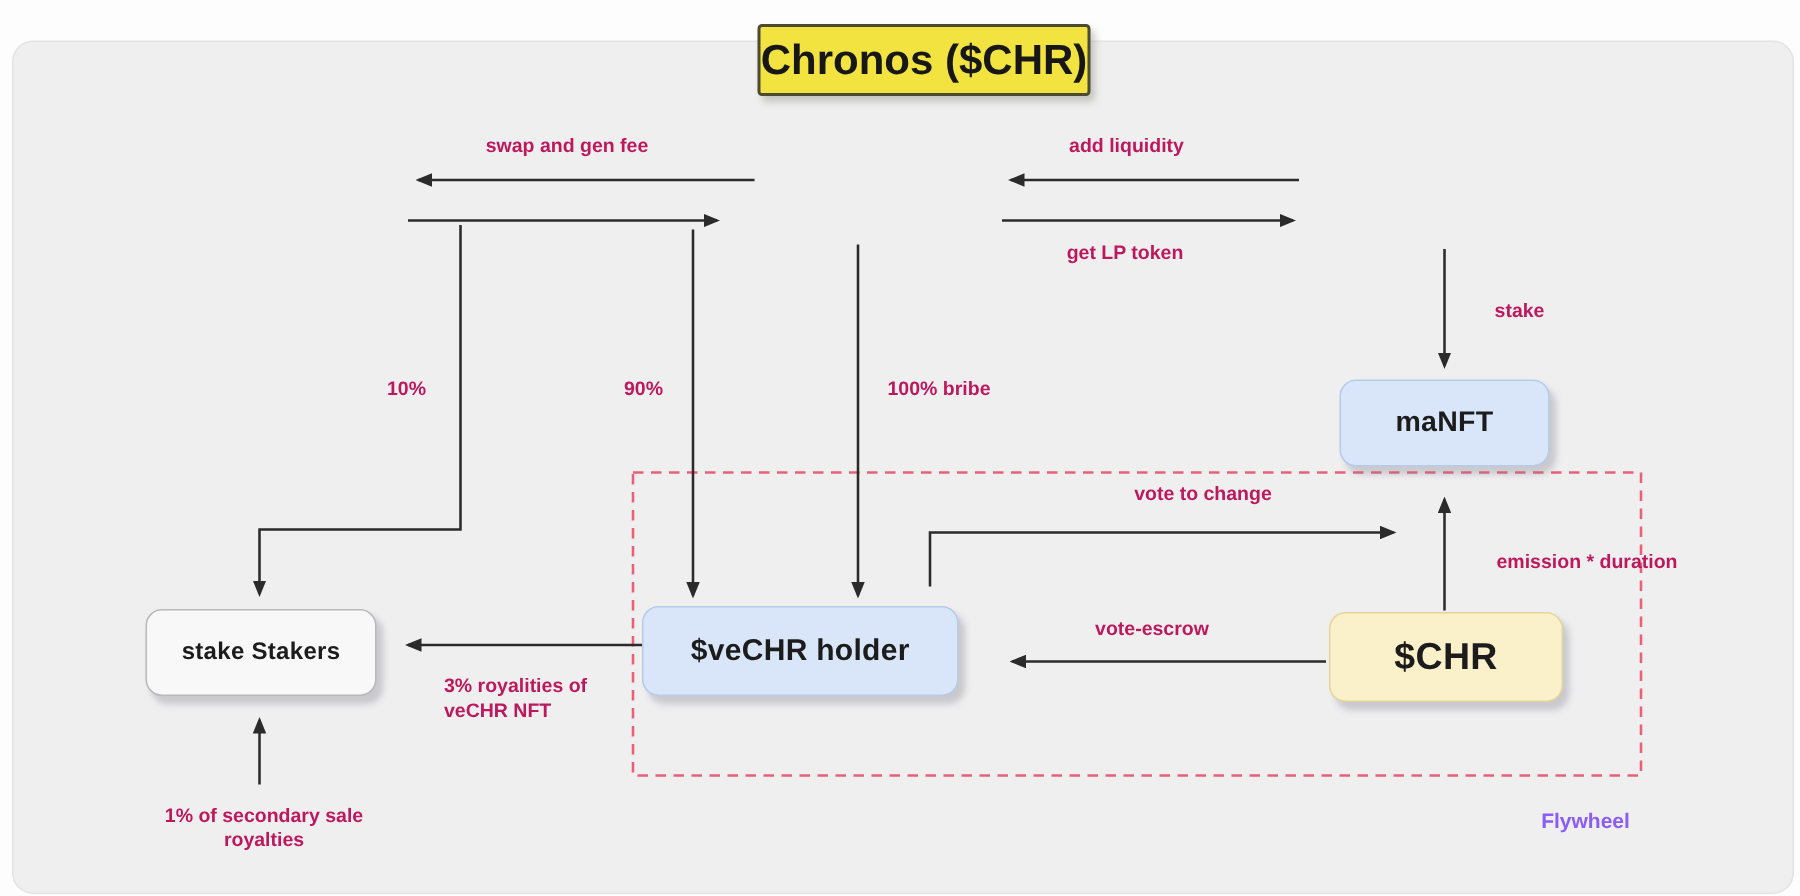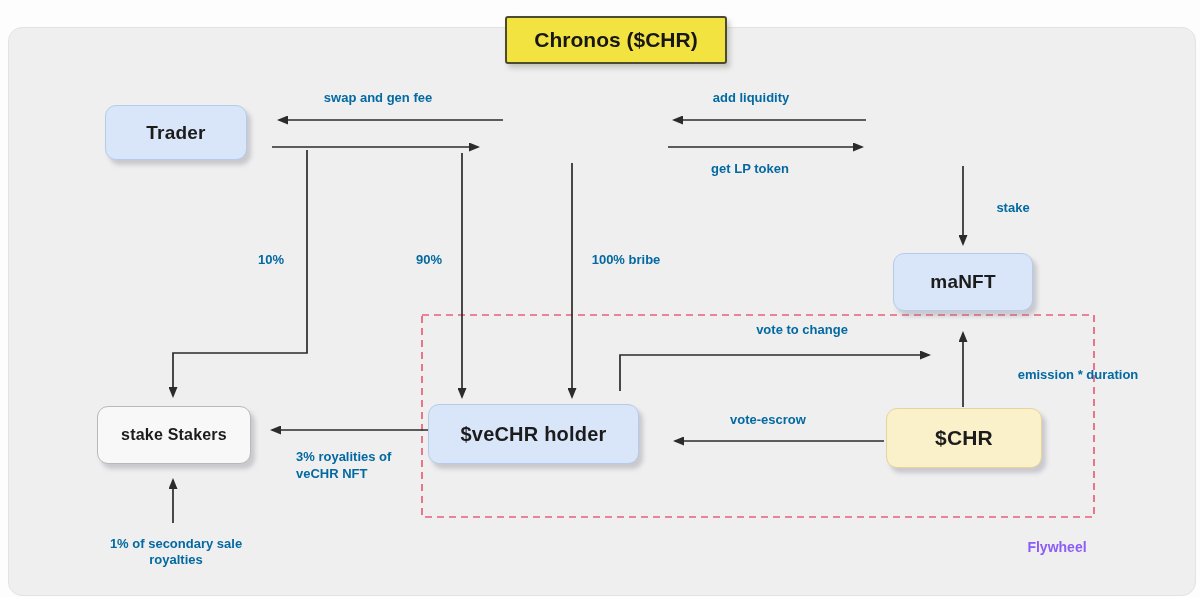--- a/index.html
+++ b/index.html
@@ -20,30 +20,30 @@
   }
   .node span{white-space:nowrap;}
   .node-blue{background:#d9e6f9;border:1.5px solid #b5cbe9;}
   .node-pink{background:#f6c9cd;border:1.5px solid #dfa3aa;}
   .node-cream{background:#faf0ca;border:1.5px solid #e3d59c;}
   .node-white{background:#f8f8f8;border:1.5px solid #b9b9bc;}
   .title-box{
     position:absolute;left:505px;top:16px;width:218px;height:44px;z-index:4;
     background:#f2e340;border:2px solid #4b4a33;border-radius:3px;
     display:flex;align-items:center;justify-content:center;
-    font-size:21px;font-weight:700;color:#171717;
+    font-size:28px;font-weight:700;color:#171717;
     box-shadow:3px 4px 5px rgba(120,120,100,0.35);
   }
   .elabel{
-    position:absolute;z-index:3;font-size:13px;font-weight:600;color:#0369a1;
+    position:absolute;z-index:3;font-size:13px;font-weight:600;color:#be185d;
     transform:translate(-50%,-50%);white-space:pre-line;
   }
   .elabel.left-align{transform:translate(0,0);text-align:left;}
   .elabel.center-text{text-align:center;}
-  .elabel.bold{font-weight:700;margin-left:20px;}
+  .elabel.bold{font-weight:700;}
   .flywheel{
     position:absolute;z-index:3;font-size:14px;font-weight:600;color:#8b5cf6;
     transform:translate(-50%,-50%);
   }
 </style>
 </head>
 <body>
 
 <div class="page">
 
@@ -82,39 +82,36 @@
 
     <line x1="434" y1="430" x2="272" y2="430" stroke="#2b2b2b" stroke-width="1.7" marker-end="url(#ah)"></line>
 
     <line x1="173" y1="523" x2="173" y2="480" stroke="#2b2b2b" stroke-width="1.7" marker-end="url(#ah)"></line>
   </svg>
 
   <div class="title-box">
     <span>Chronos ($CHR)</span>
   </div>
 
-  <div class="node node-blue" style="left:105px;top:105px;width:140px;height:53px;font-size:19px;">
-    <span>Trader</span>
-  </div>
 
 
 
   <div class="node node-blue" style="left:893px;top:253px;width:138px;height:56px;font-size:19px;">
     <span>maNFT</span>
   </div>
 
   <div class="node node-white" style="left:97px;top:406px;width:152px;height:56px;font-size:16px;">
     <span>stake Stakers</span>
   </div>
 
   <div class="node node-blue" style="left:428px;top:404px;width:209px;height:58px;font-size:20px;">
     <span>$veCHR holder</span>
   </div>
 
-  <div class="node node-cream" style="left:886px;top:408px;width:154px;height:58px;font-size:21px;">
+  <div class="node node-cream" style="left:886px;top:408px;width:154px;height:58px;font-size:25px;">
     <span>$CHR</span>
   </div>
 
   <div class="elabel" style="left:378px;top:97px;">swap and gen fee</div>
   <div class="elabel" style="left:751px;top:97px;">add liquidity</div>
   <div class="elabel" style="left:750px;top:168px;">get LP token</div>
   <div class="elabel" style="left:1013px;top:207px;">stake</div>
   <div class="elabel" style="left:271px;top:259px;">10%</div>
   <div class="elabel" style="left:429px;top:259px;">90%</div>
   <div class="elabel" style="left:626px;top:259px;">100% bribe</div>

